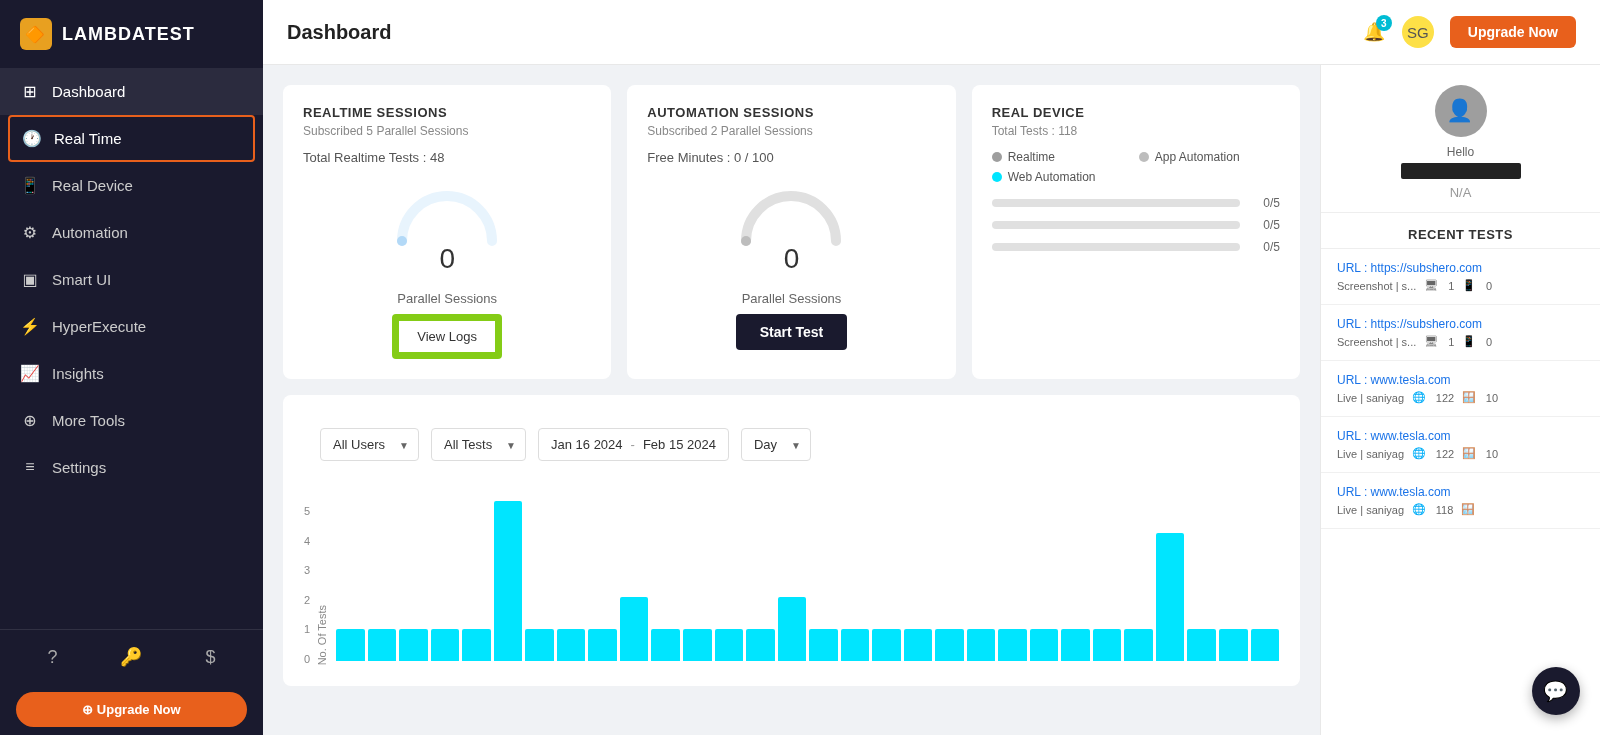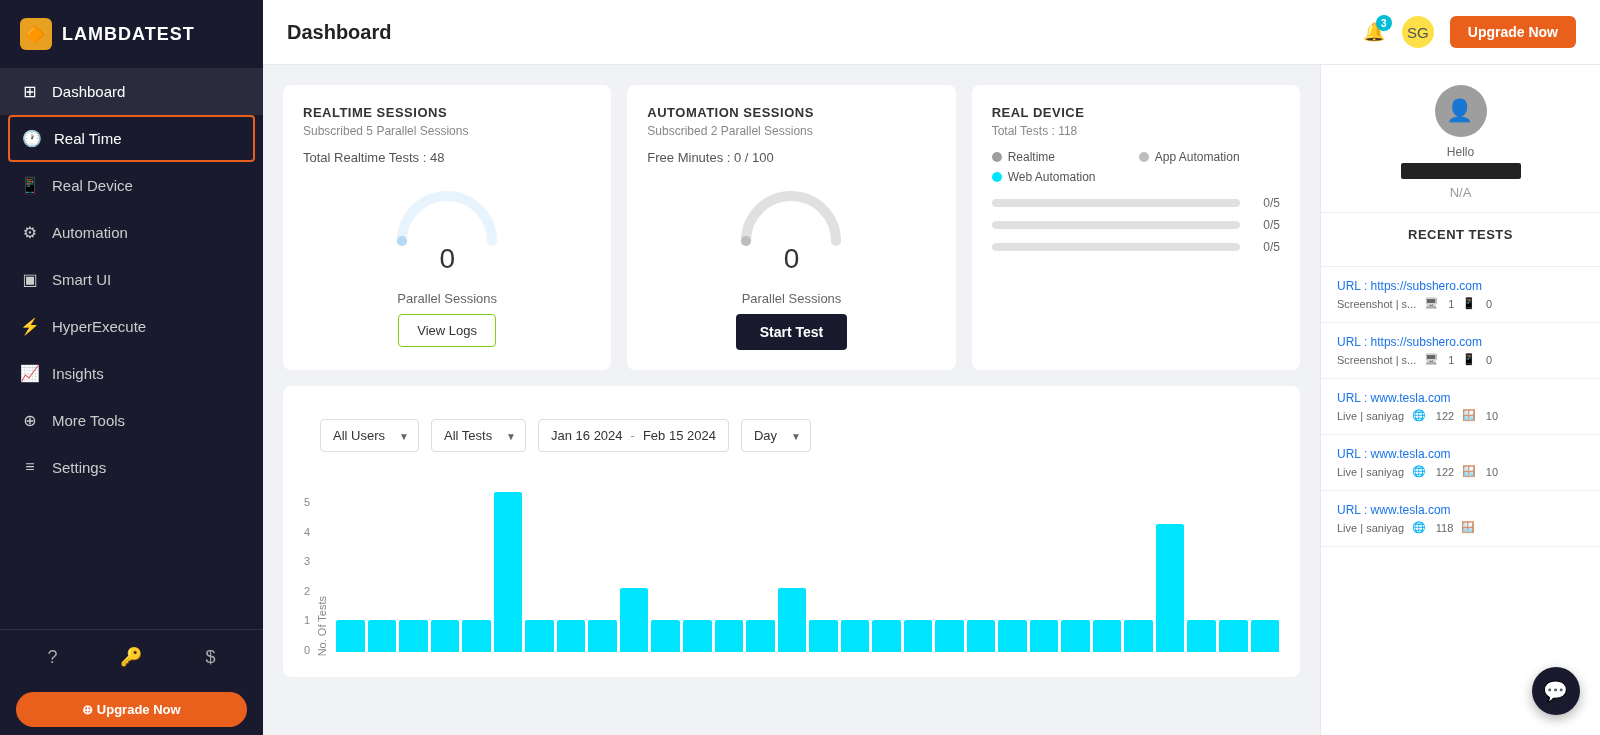--- a/index.html
+++ b/index.html
@@ -188,21 +188,21 @@
       display: flex;
       flex-direction: column;
       align-items: center;
       margin: 8px 0;
     }
     .gauge-svg { width: 120px; height: 70px; }
     .gauge-value { font-size: 28px; font-weight: 400; color: #333; margin-top: -8px; }
     .gauge-label { font-size: 13px; color: #666; margin-top: 16px; }
 
     .view-logs-btn {
-      border: 1px solid #84cc16;
+      border: 7px solid #84cc16;
       background: #fff;
       border-radius: 4px;
       padding: 8px 18px;
       font-size: 13px;
       cursor: pointer;
       color: #333;
       display: block;
       margin: 0 auto;
       width: fit-content;
     }
@@ -384,21 +384,21 @@
     .user-name-bar {
       height: 16px;
       width: 120px;
       background: #222;
       border-radius: 2px;
       margin-bottom: 6px;
     }
     .user-status { font-size: 13px; color: #999; }
 
     .recent-tests-header {
-      padding: 14px 16px 24px;
+      padding: 14px 16px 6px;
       font-size: 13px;
       font-weight: 700;
       color: #333;
       letter-spacing: 0.5px;
       text-align: center;
       border-bottom: 1px solid #eee;
     }
 
     .recent-test-item {
       padding: 12px 16px;

